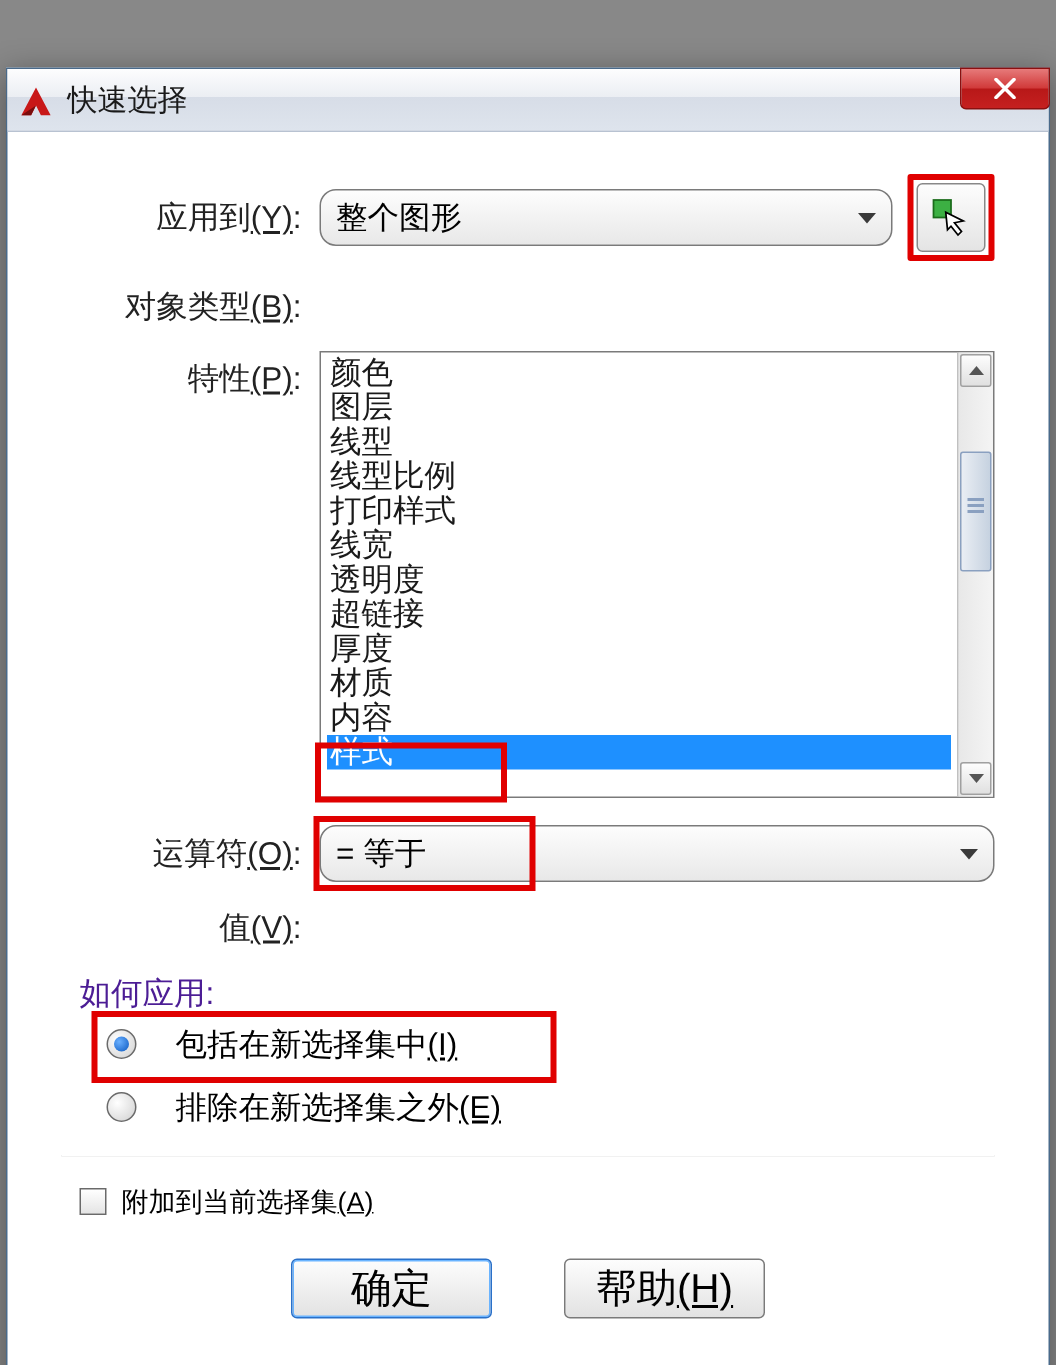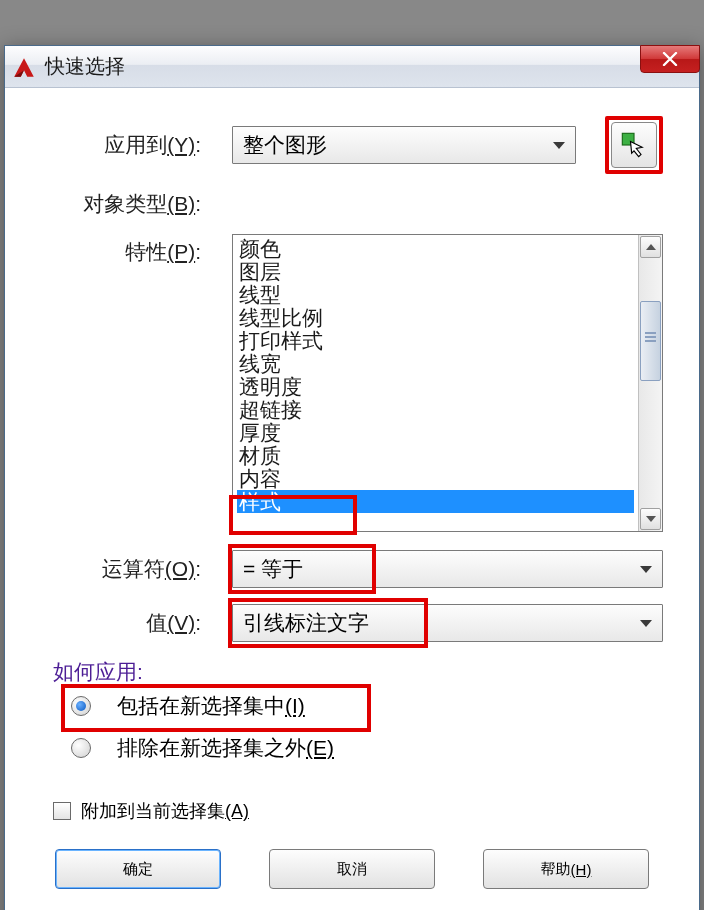--- a/index.html
+++ b/index.html
@@ -4,24 +4,24 @@
 <style>
 * { box-sizing: border-box; margin: 0; padding: 0; }
 body { font-family: "Microsoft YaHei", "SimSun", sans-serif; background: #888; padding: 4px; }
 .window { width: 696px; height: 902px; background: #fff; border: 1px solid #4a6a8a; box-shadow: 0 4px 20px rgba(0,0,0,0.4); position: relative; margin-top: 41px; }
 .titlebar { height: 42px; background: linear-gradient(to bottom, #fdfdfe 0%, #ebeef3 45%, #d7dde7 46%, #dee4ed 100%); border-bottom: 1px solid #b8c2d1; display: flex; align-items: center; padding: 0 6px; position: relative; }
 .app-icon { width: 26px; height: 26px; margin-right: 8px; position: relative; }
 .app-icon svg { width: 100%; height: 100%; }
 .title-text { font-size: 20px; color: #1a1a1a; flex: 1; }
 .close-btn { position: absolute; right: -1px; top: -1px; width: 60px; height: 28px; background: linear-gradient(to bottom, #e67a7a 0%, #d13a3a 48%, #b81818 52%, #c52020 100%); border: 1px solid #8a1010; border-top-right-radius: 0; border-bottom-left-radius: 4px; border-bottom-right-radius: 4px; display: flex; align-items: center; justify-content: center; color: #fff; font-size: 18px; font-weight: bold; cursor: pointer; }
 .content { padding: 28px 36px 20px 36px; }
-.row { display: flex; align-items: center; margin-bottom: 16px; gap: 19px; }
+.row { display: flex; align-items: center; margin-bottom: 16px; }
 .row-label { width: 172px; text-align: right; font-size: 21px; color: #222; padding-right: 12px; }
 .underline { text-decoration: underline; }
-.dropdown { flex: 1; height: 38px; border: 1px solid #7a7a7a; background: linear-gradient(to bottom, #fdfdfd, #e8e8e8); border-radius: 1px; display: flex; align-items: center; padding: 0 10px; font-size: 21px; position: relative; cursor: pointer; }
+.dropdown { flex: 1; height: 38px; border: 1px solid #7a7a7a; background: linear-gradient(to bottom, #fdfdfd, #e8e8e8); border-radius: 11px; display: flex; align-items: center; padding: 0 10px; font-size: 21px; position: relative; cursor: pointer; }
 .dropdown-arrow { position: absolute; right: 10px; width: 0; height: 0; border-left: 6px solid transparent; border-right: 6px solid transparent; border-top: 7px solid #3a3a3a; }
 .pick-btn { width: 46px; height: 46px; margin-left: 12px; border: 1px solid #888; border-radius: 4px; background: linear-gradient(to bottom, #fdfdfd, #e4e4e4); display: flex; align-items: center; justify-content: center; cursor: pointer; }
 .pick-btn svg { width: 28px; height: 28px; }
 .listbox { flex: 1; height: 298px; border: 1px solid #7a7a7a; background: #fff; display: flex; }
 .list-items { flex: 1; overflow: hidden; padding: 2px 4px; }
 .list-item { font-size: 21px; line-height: 23px; color: #1a1a1a; cursor: pointer; padding: 0 2px; }
 .list-item.selected { background: #1e90ff; color: #fff; }
 .scrollbar { width: 24px; background: linear-gradient(to right, #e8e8e8, #f4f4f4); border-left: 1px solid #c0c0c0; display: flex; flex-direction: column; }
 .scroll-btn { height: 22px; background: linear-gradient(to bottom, #fdfdfd, #e0e0e0); border: 1px solid #a0a0a0; border-radius: 2px; margin: 1px; display: flex; align-items: center; justify-content: center; cursor: pointer; }
 .scroll-btn .arr-up { width: 0; height: 0; border-left: 5px solid transparent; border-right: 5px solid transparent; border-bottom: 6px solid #555; }
@@ -30,21 +30,21 @@
 .scroll-thumb { position: absolute; top: 42px; left: 1px; right: 1px; height: 80px; background: linear-gradient(to right, #eaeef4, #c6d2e0); border: 1px solid #8aa0c0; border-radius: 2px; cursor: pointer; }
 .scroll-thumb::after { content: ""; position: absolute; left: 4px; right: 4px; top: 34px; height: 2px; background: #8aa0c0; box-shadow: 0 4px 0 #8aa0c0, 0 -4px 0 #8aa0c0; }
 .section-label { font-size: 21px; color: #4c1d95; margin: 12px 0 6px 12px; }
 .radio-row { display: flex; align-items: center; margin: 6px 0 6px 30px; font-size: 21px; gap: 14px; }
 .radio { width: 20px; height: 20px; border: 1px solid #6a6a6a; border-radius: 50%; background: radial-gradient(circle at 35% 35%, #fff, #d0d0d0); margin-right: 12px; display: flex; align-items: center; justify-content: center; cursor: pointer; }
 .radio.checked::after { content: ""; width: 10px; height: 10px; border-radius: 50%; background: radial-gradient(circle at 35% 35%, #6ab0ff, #0a58c0); }
 .separator { height: 1px; background: #c8c8c8; margin: 18px 0; border-bottom: 1px solid #fff; }
 .check-row { display: flex; align-items: center; font-size: 18px; margin: 8px 0 26px 12px; }
 .checkbox { width: 18px; height: 18px; border: 1px solid #6a6a6a; background: linear-gradient(to bottom, #fff, #e4e4e4); margin-right: 10px; cursor: pointer; }
 .button-row { display: flex; justify-content: center; gap: 48px; }
-.btn { width: 166px; height: 40px; border: 1px solid #7a7a7a; border-radius: 4px; background: linear-gradient(to bottom, #fdfdfd, #e2e2e2); font-size: 15px; display: flex; align-items: center; justify-content: center; cursor: pointer; }
+.btn { width: 134px; height: 40px; border: 1px solid #7a7a7a; border-radius: 4px; background: linear-gradient(to bottom, #fdfdfd, #e2e2e2); font-size: 27px; display: flex; align-items: center; justify-content: center; cursor: pointer; }
 .btn.default { border: 1px solid #2a70c8; box-shadow: inset 0 0 0 1px #6ab4ff; }
 .highlight-red-box { border: 4px solid #e00000; }
 .row-top { align-items: flex-start; }
 .row-top .row-label { padding-top: 4px; }
 .list-highlight { position: relative; }
 .list-highlight .hl { position: absolute; border: 4px solid #e00000; }
 </style>
 </head>
 <body>
 
@@ -134,27 +134,20 @@
           <div class="dropdown-arrow"></div>
         </div>
         <div style="position:absolute;left:-4px;top:-6px;width:148px;height:50px;border:4px solid #e00000;"></div>
       </div>
     </div>
 
     <div class="row">
       <div class="row-label">
         <span>值</span><span class="underline">(V)</span>:
       </div>
-      <div style="flex:1;position:relative;">
-        <div class="dropdown">
-          <span>引线标注文字</span>
-          <div class="dropdown-arrow"></div>
-        </div>
-        <div style="position:absolute;left:-4px;top:-6px;width:200px;height:50px;border:4px solid #e00000;"></div>
-      </div>
     </div>
 
     <div class="section-label">如何应用:</div>
 
     <div style="position:relative;">
       <div class="radio-row">
         <div class="radio checked"></div>
         <span><span>包括在新选择集中</span><span class="underline">(I)</span></span>
       </div>
       <div style="position:absolute;left:20px;top:-8px;width:310px;height:48px;border:4px solid #e00000;"></div>
@@ -167,21 +160,20 @@
 
     <div class="separator"></div>
 
     <div class="check-row">
       <div class="checkbox"></div>
       <span><span>附加到当前选择集</span><span class="underline">(A)</span></span>
     </div>
 
     <div class="button-row">
       <div class="btn default">确定</div>
-      <div class="btn">取消</div>
       <div class="btn">
         <span>帮助</span>
           <span class="underline">(H)</span>
       </div>
     </div>
 
   </div>
 </div>
 
 </body></html>

